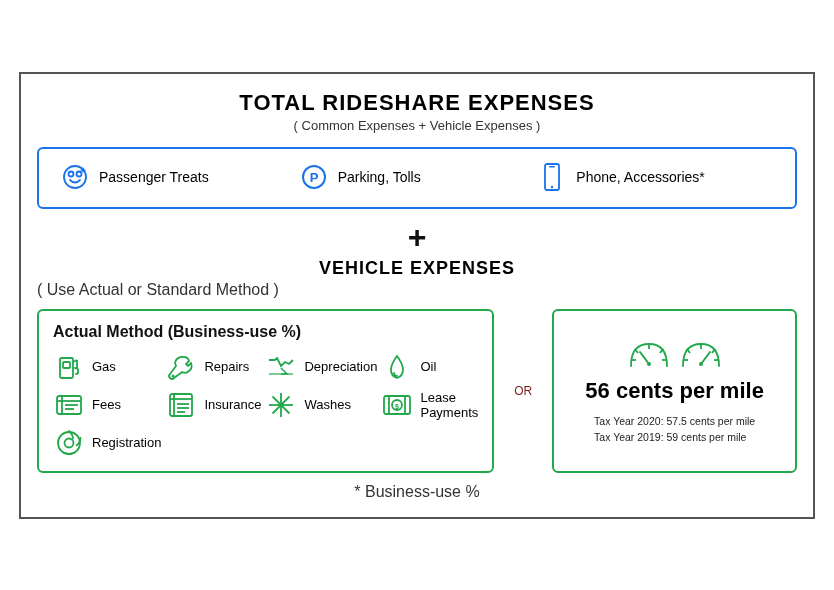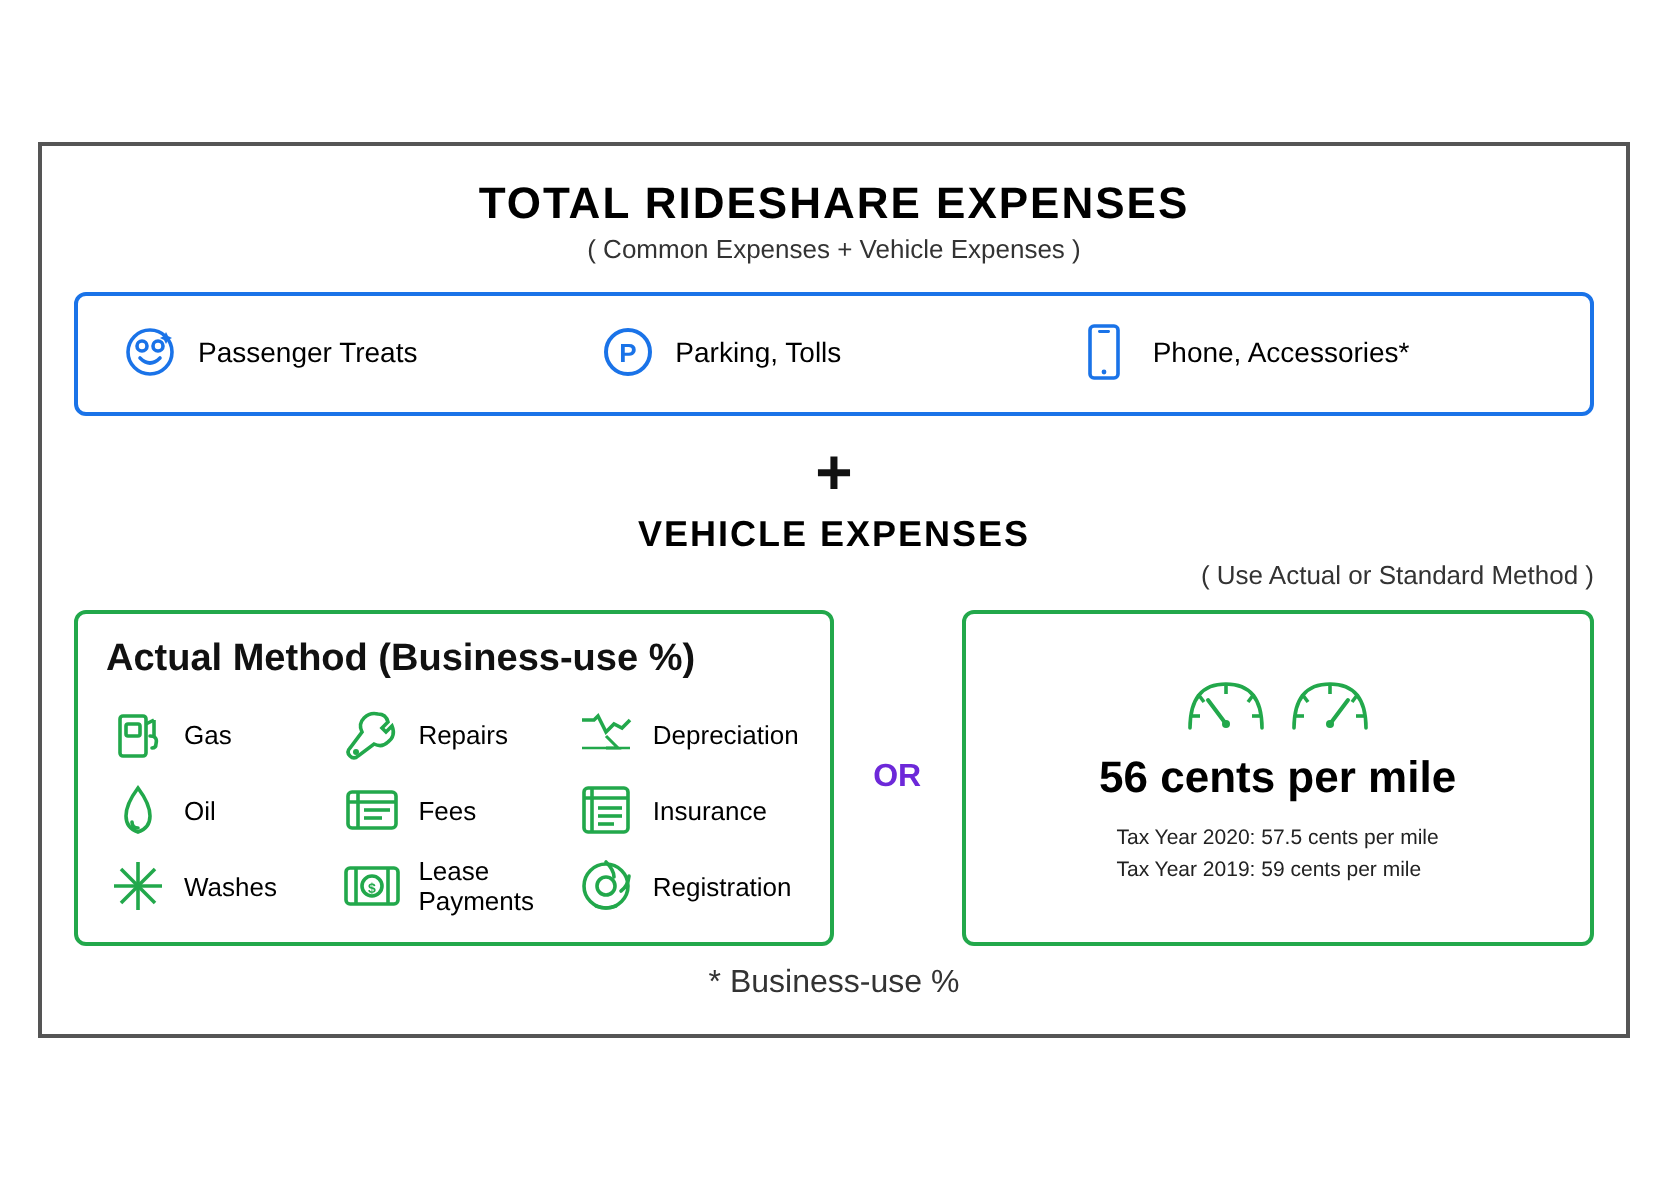--- a/index.html
+++ b/index.html
@@ -75,61 +75,61 @@
     }
     
     .vehicle-title {
       text-align: center;
       font-size: 18px;
       font-weight: bold;
       letter-spacing: 1px;
       margin-bottom: 2px;
     }
     .vehicle-subtitle {
-      text-align: right;
-      font-size: 13px;
+      text-align: left;
+      font-size: 16px;
       color: #333;
       margin-bottom: 10px;
     }
     
     .methods-row {
       display: flex;
       gap: 16px;
       align-items: stretch;
     }
     .actual-box {
       border: 2px solid #22a84b;
       border-radius: 6px;
       padding: 12px 14px;
       flex: 1.1;
     }
     .actual-title {
-      font-size: 19px;
+      font-size: 16px;
       font-weight: bold;
       margin-bottom: 10px;
       color: #111;
     }
     .actual-grid {
       display: grid;
-      grid-template-columns: 1fr 1fr 1fr;
+      grid-template-columns: 1fr 1fr 1fr 1fr;
       gap: 6px 4px;
     }
     .actual-item {
       display: flex;
       align-items: center;
       gap: 7px;
       font-size: 13px;
     }
     .or-label {
       display: flex;
       align-items: center;
       justify-content: center;
-      font-size: 16px;
-      font-weight: bold;
-      color: #6d28d9;
+      font-size: 12px;
+      font-weight: normal;
+      color: #7f1d1d;
       padding: 0 4px;
       flex-shrink: 0;
     }
     .standard-box {
       border: 2px solid #22a84b;
       border-radius: 6px;
       padding: 12px 14px;
       flex: 0.9;
       display: flex;
       flex-direction: column;

